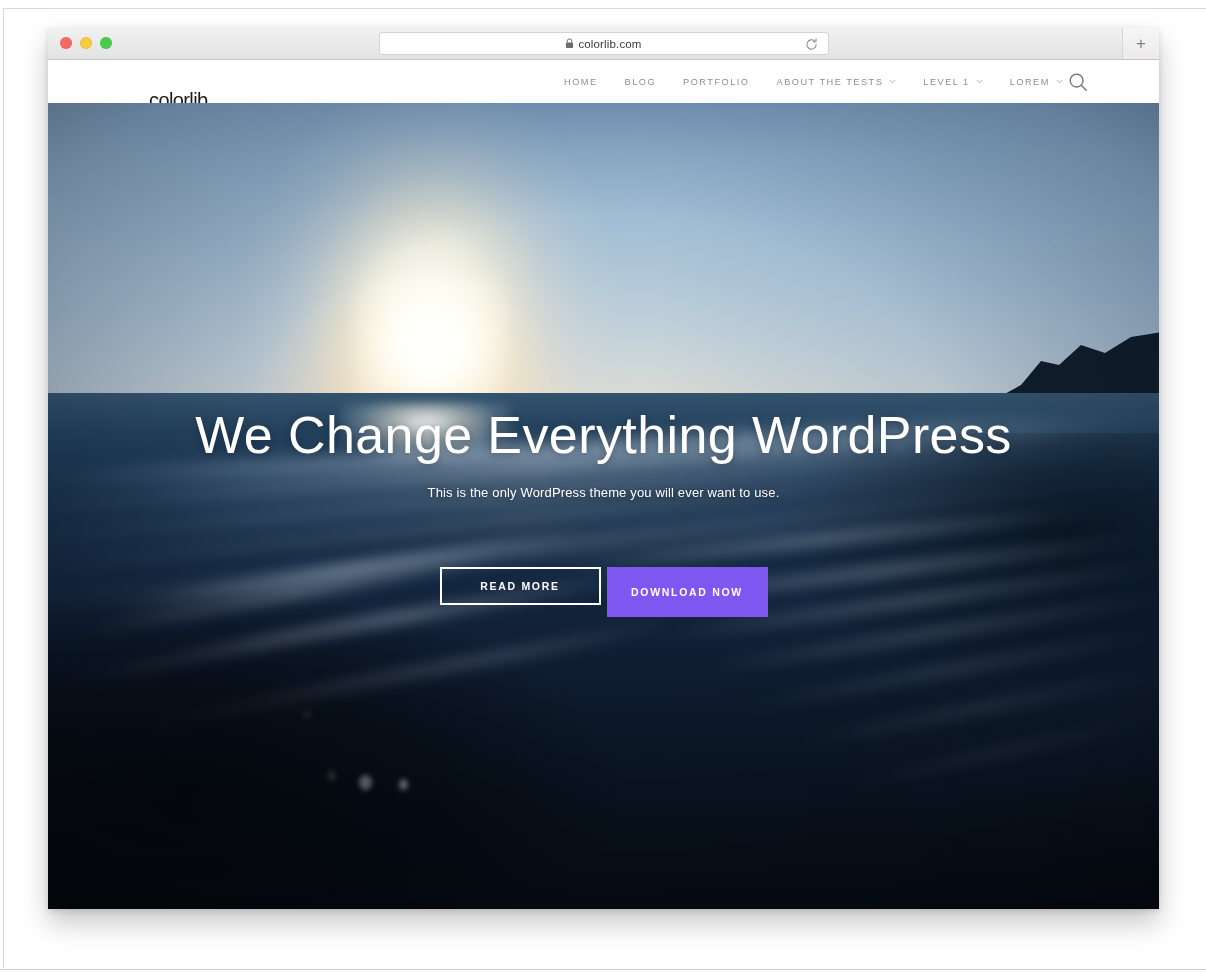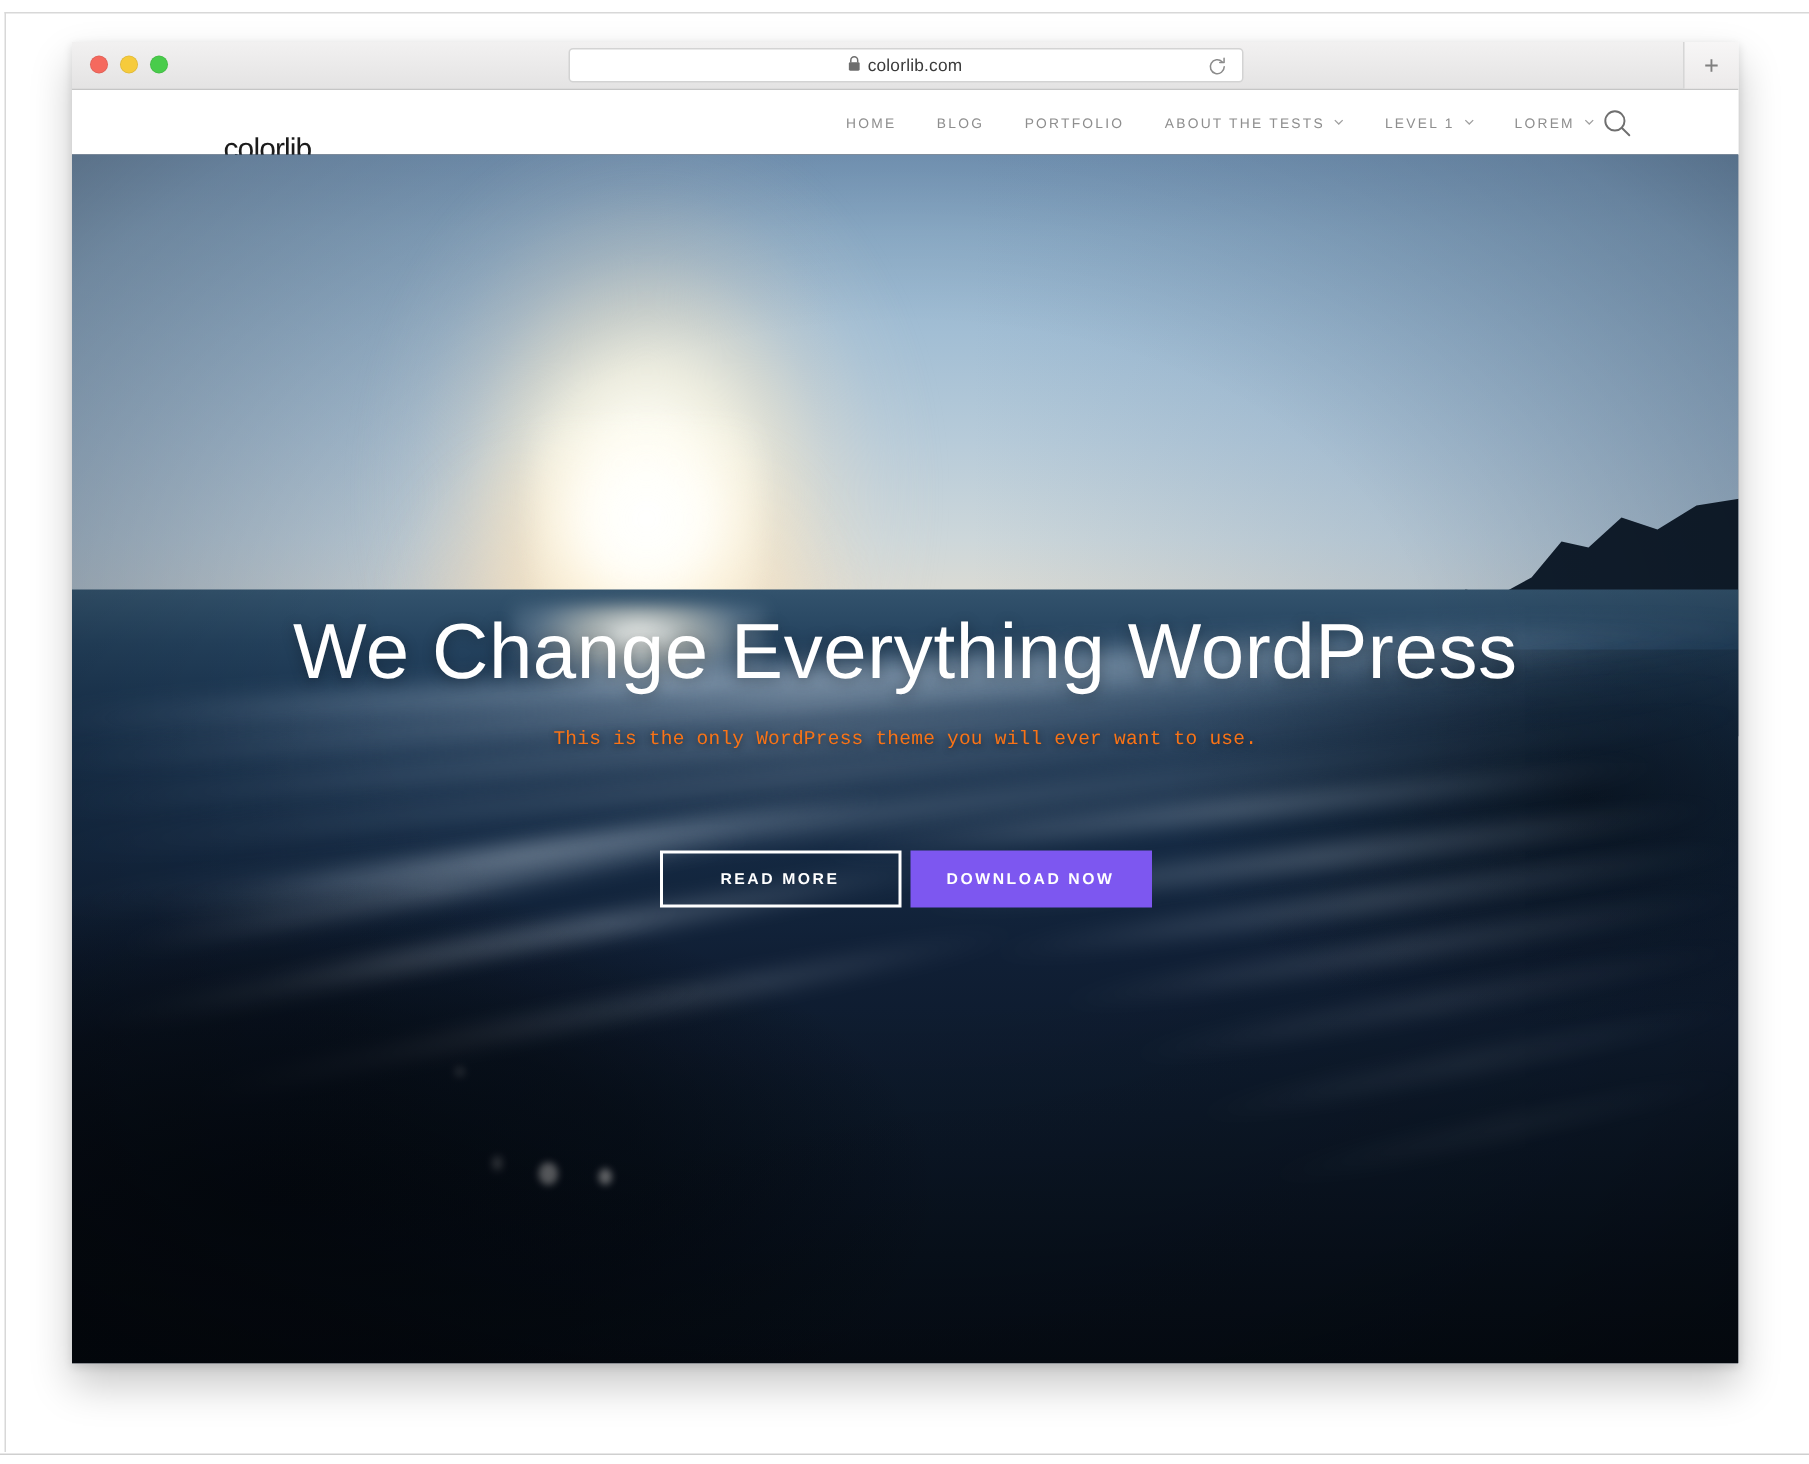--- a/index.html
+++ b/index.html
@@ -416,24 +416,24 @@
     font-family: "Liberation Sans", sans-serif;
     font-weight: 300;
     font-size: 52px;
     line-height: 1.06;
     letter-spacing: 0.4px;
     color: #ffffff;
     text-shadow: 0 1px 9px rgba(0,0,0,0.30);
   }
   .hero-sub {
     margin: 22px 0 0 0;
-    font-family: Liberation Mono, monospace;
+    font-family: Liberation Sans, sans-serif;
     font-size: 13px;
     font-weight: 400;
-    color: #f97316;
+    color: #ffffff;
     letter-spacing: 0.15px;
     text-shadow: 0 1px 5px rgba(0,0,0,0.45);
   }
   .hero-buttons {
     margin-top: 29px;
     display: flex;
     justify-content: center;
     align-items: stretch;
     gap: 6px;
   }
@@ -453,21 +453,21 @@
     margin-top: 38px;
   }
   .btn-outline {
     width: 161px;
     height: 38px;
     border: 2px solid #ffffff;
     background: transparent;
   }
   .btn-solid {
     width: 161px;
-    height: 38px;
+    height: 50px;
     border: none;
     background: #7d57f0;
   }
 </style>
 </head>
 <body>
 
 <div class="page-frame">
   <div class="frame-line-top"></div>
   <div class="frame-line-left"></div>

